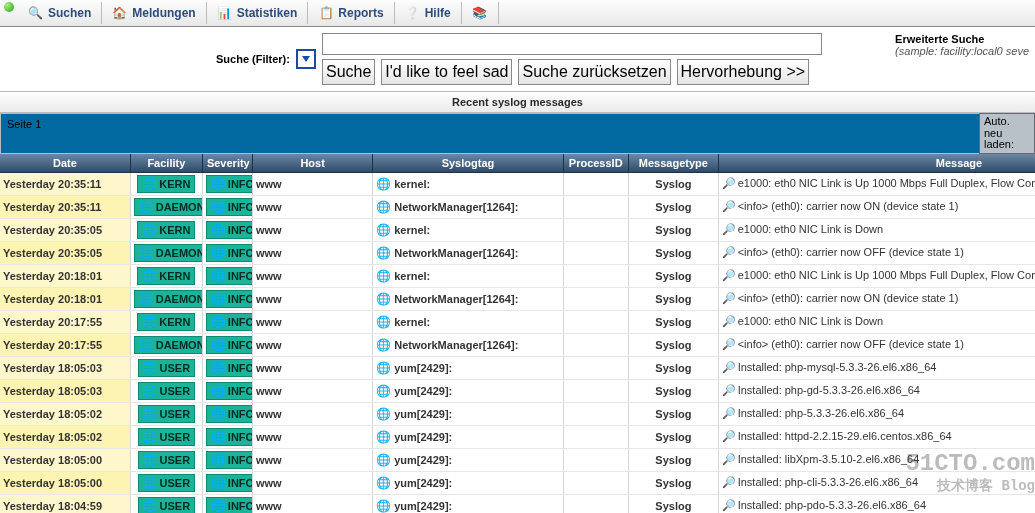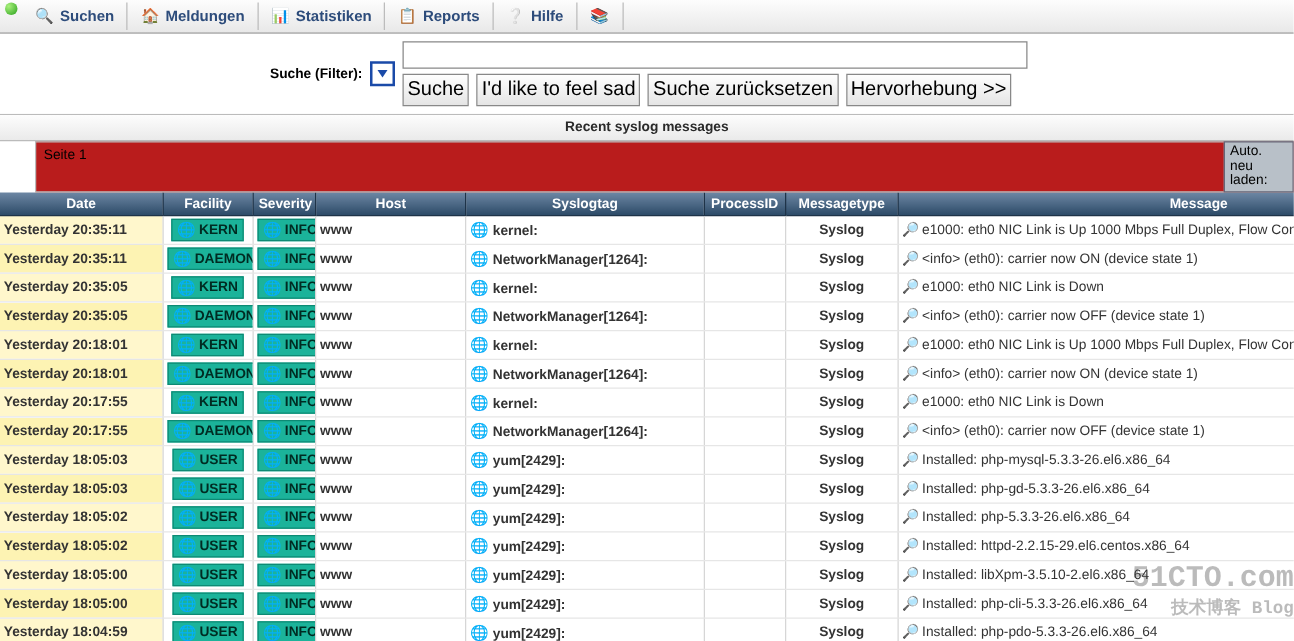--- a/index.html
+++ b/index.html
@@ -24,21 +24,21 @@
 .btn-row { display: flex; gap: 6px; margin-top: 4px; }
 .btn { background: linear-gradient(#fefefe,#e5e5e5); border: 1px solid #888; padding: 3px 3px; font-weight: normal; font-size: 16px; cursor: pointer; font-family: inherit; }
 .search-right { position: absolute; right: 6px; top: 6px; font-size: 11px; }
 .search-right .adv { font-weight: bold; }
 .search-right .samp { font-style: italic; color: #555; }
 
 
 .recent { background: linear-gradient(#fdfdfd,#eaeaea); border-top: 1px solid #bbb; border-bottom: 1px solid #bbb; text-align: center; font-weight: bold; padding: 4px 2px; color: #2a2a2a; }
 
 
-.page-row { display: flex; background: #b91c1c; margin-left: 28px; }
+.page-row { display: flex; background: #0369a1; }
 .page-row .seite { padding: 4px 6px; flex: 1; border: 1px solid #bbb; border-right: none; }
 .page-row .reload { width: 56px; padding: 2px 4px; border: 1px solid #667; background: #b8c0c8; font-size: 11px; line-height: 1.05; }
 
 
 table { border-collapse: collapse; width: 1200px; table-layout: fixed; }
 th { background: linear-gradient(#6d87a4,#2d4b68); color: #fff; font-weight: bold; font-size: 11px; padding: 3px 4px; border-right: 1px solid #1e3348; border-bottom: 1px solid #1e3348; text-align: center; white-space: nowrap; }
 td { border-right: 1px solid #d6d6d6; border-bottom: 1px solid #e6e6e6; padding: 2px 3px; font-size: 11px; white-space: nowrap; overflow: hidden; vertical-align: middle; }
 tr.row-a td.date-cell { background: #fff7cc; }
 tr.row-b td.date-cell { background: #fdf3b3; }
 td.date-cell { font-weight: bold; color: #333; }
@@ -97,20 +97,24 @@
   </div>
   <div class="search-center">
     <input class="search-input" value="" style="">
     <div class="btn-row">
       <button class="btn">Suche</button>
       <button class="btn">I'd like to feel sad</button>
       <button class="btn">Suche zurücksetzen</button>
       <button class="btn">Hervorhebung &gt;&gt;</button>
     </div>
   </div>
+  <div class="search-right">
+    <div class="adv">Erweiterte Suche</div>
+    <div class="samp">(sample: facility:local0 seve</div>
+  </div>
 </div>
 
 <div class="recent">Recent syslog messages</div>
 
 <div class="page-row">
   <div class="seite">Seite 1</div>
   <div class="reload">Auto. neu laden:</div>
 </div>
 
 <table>

